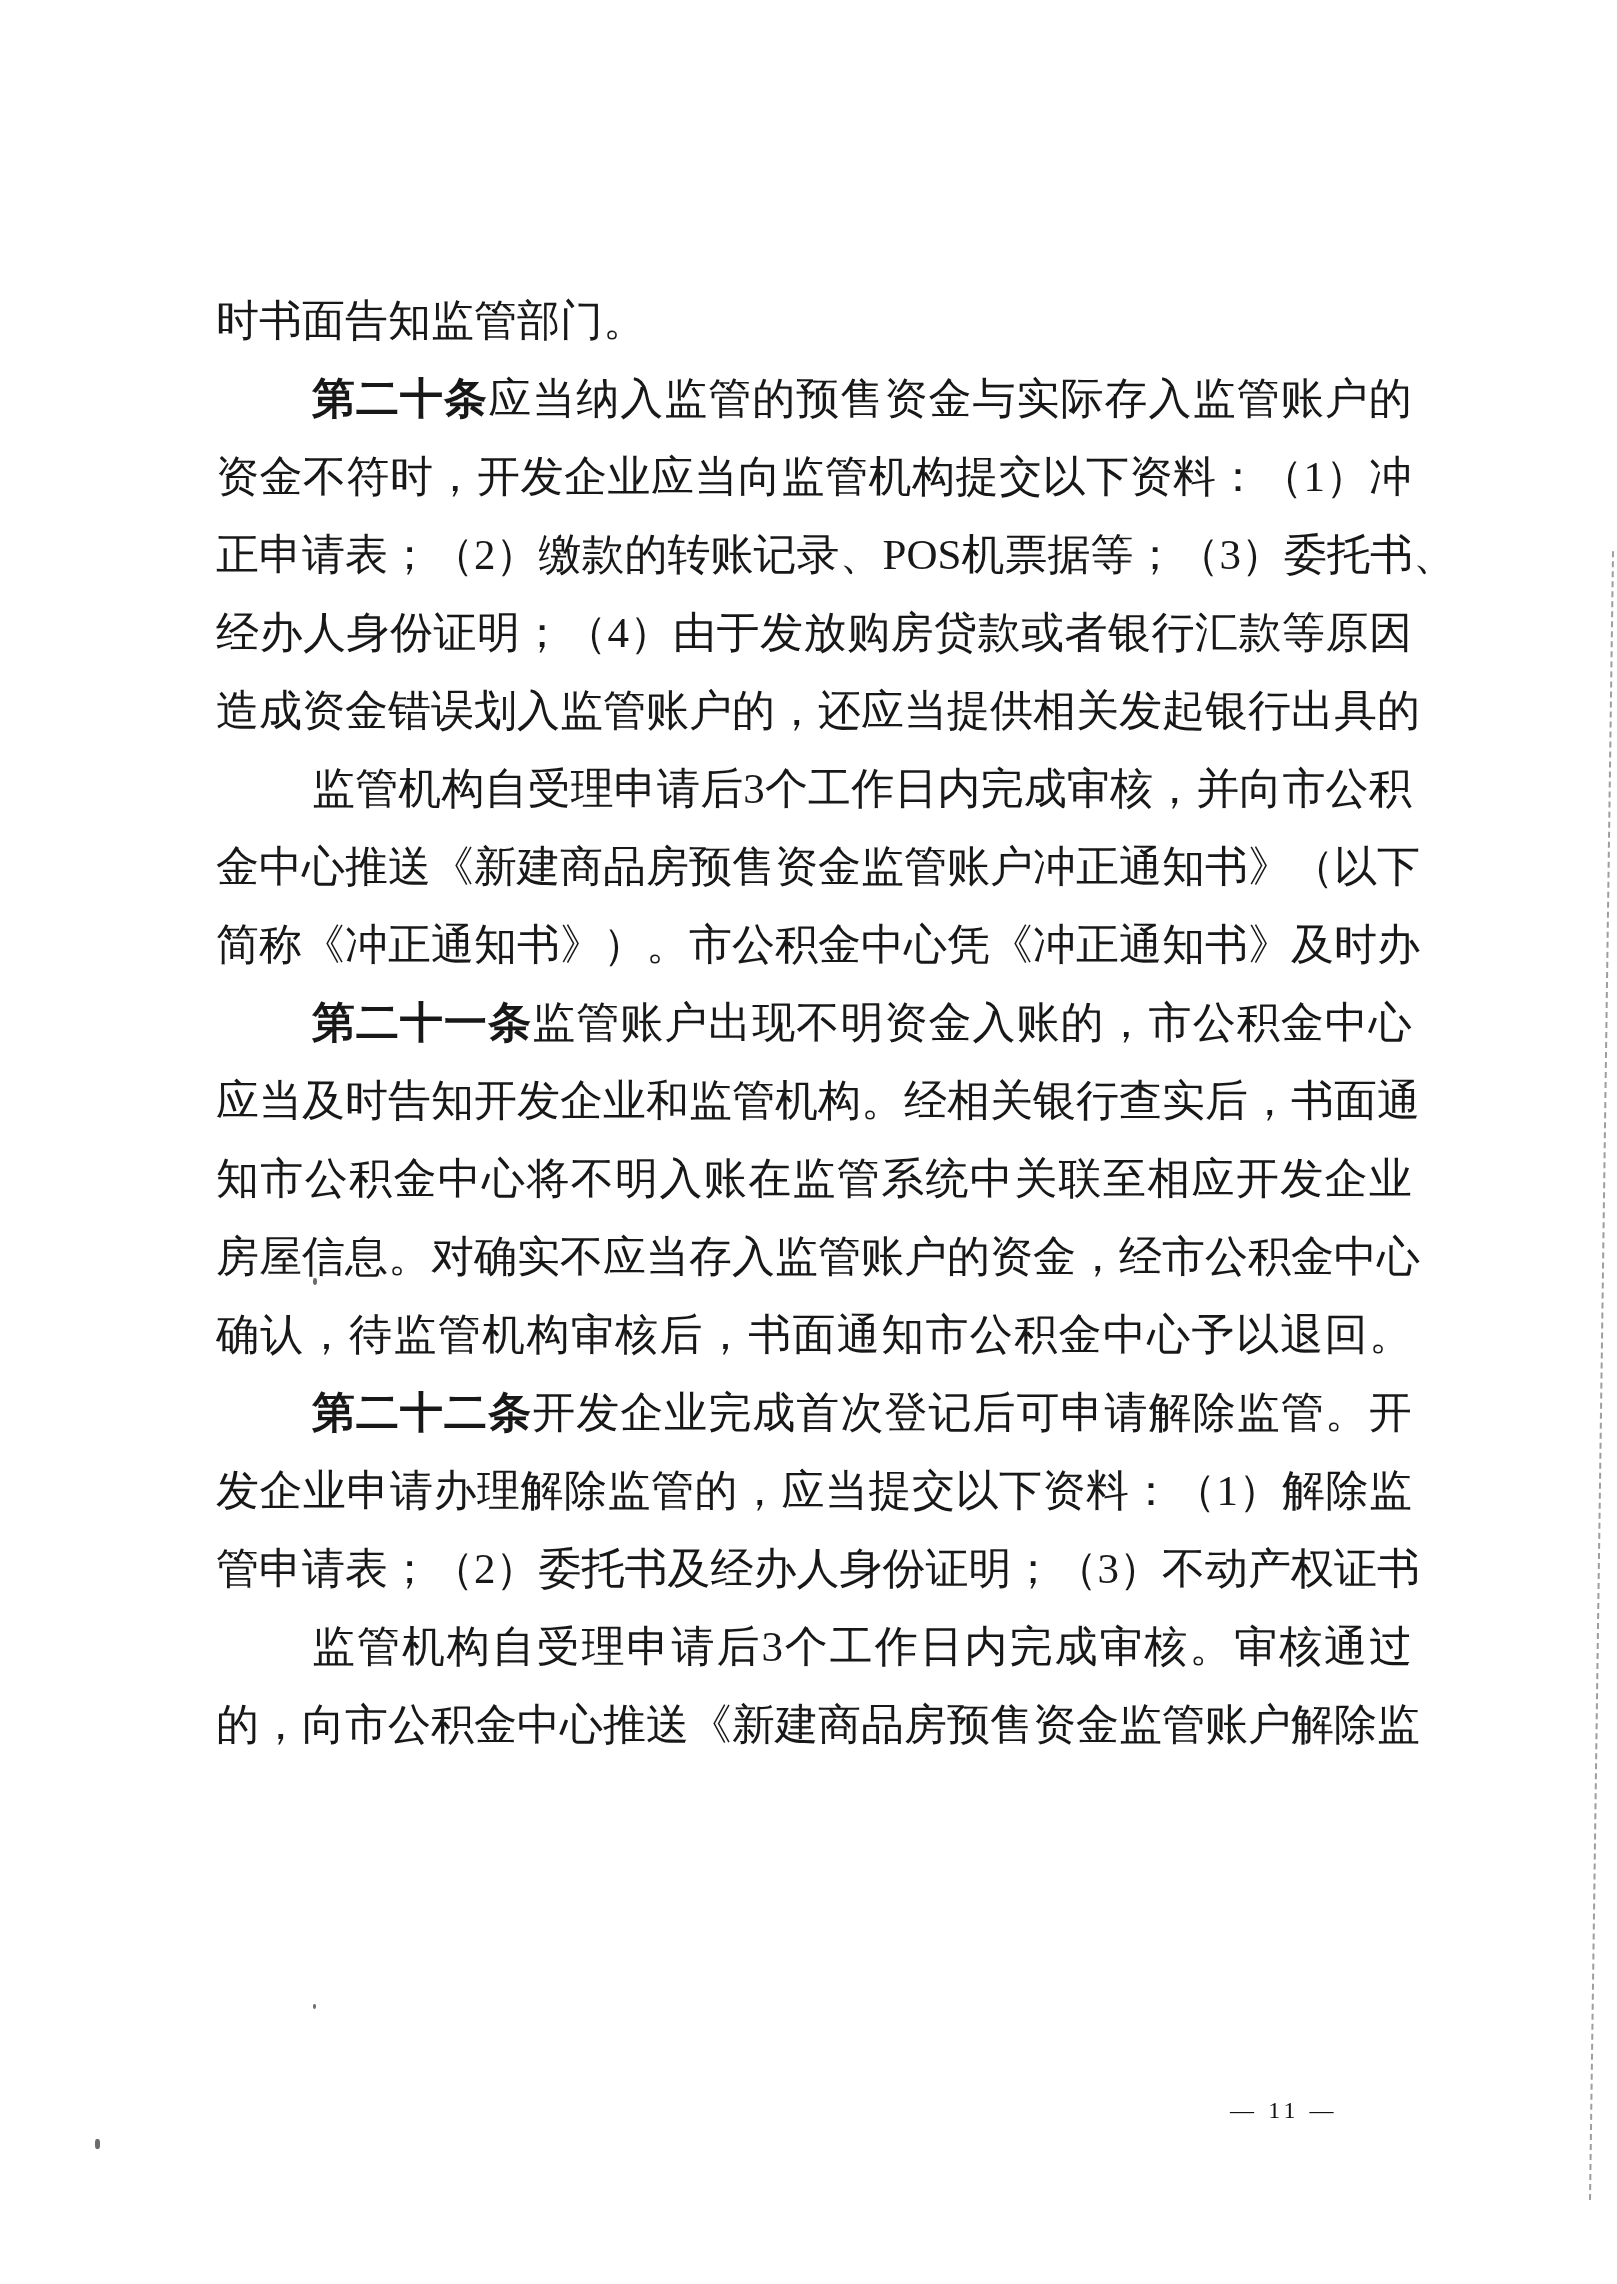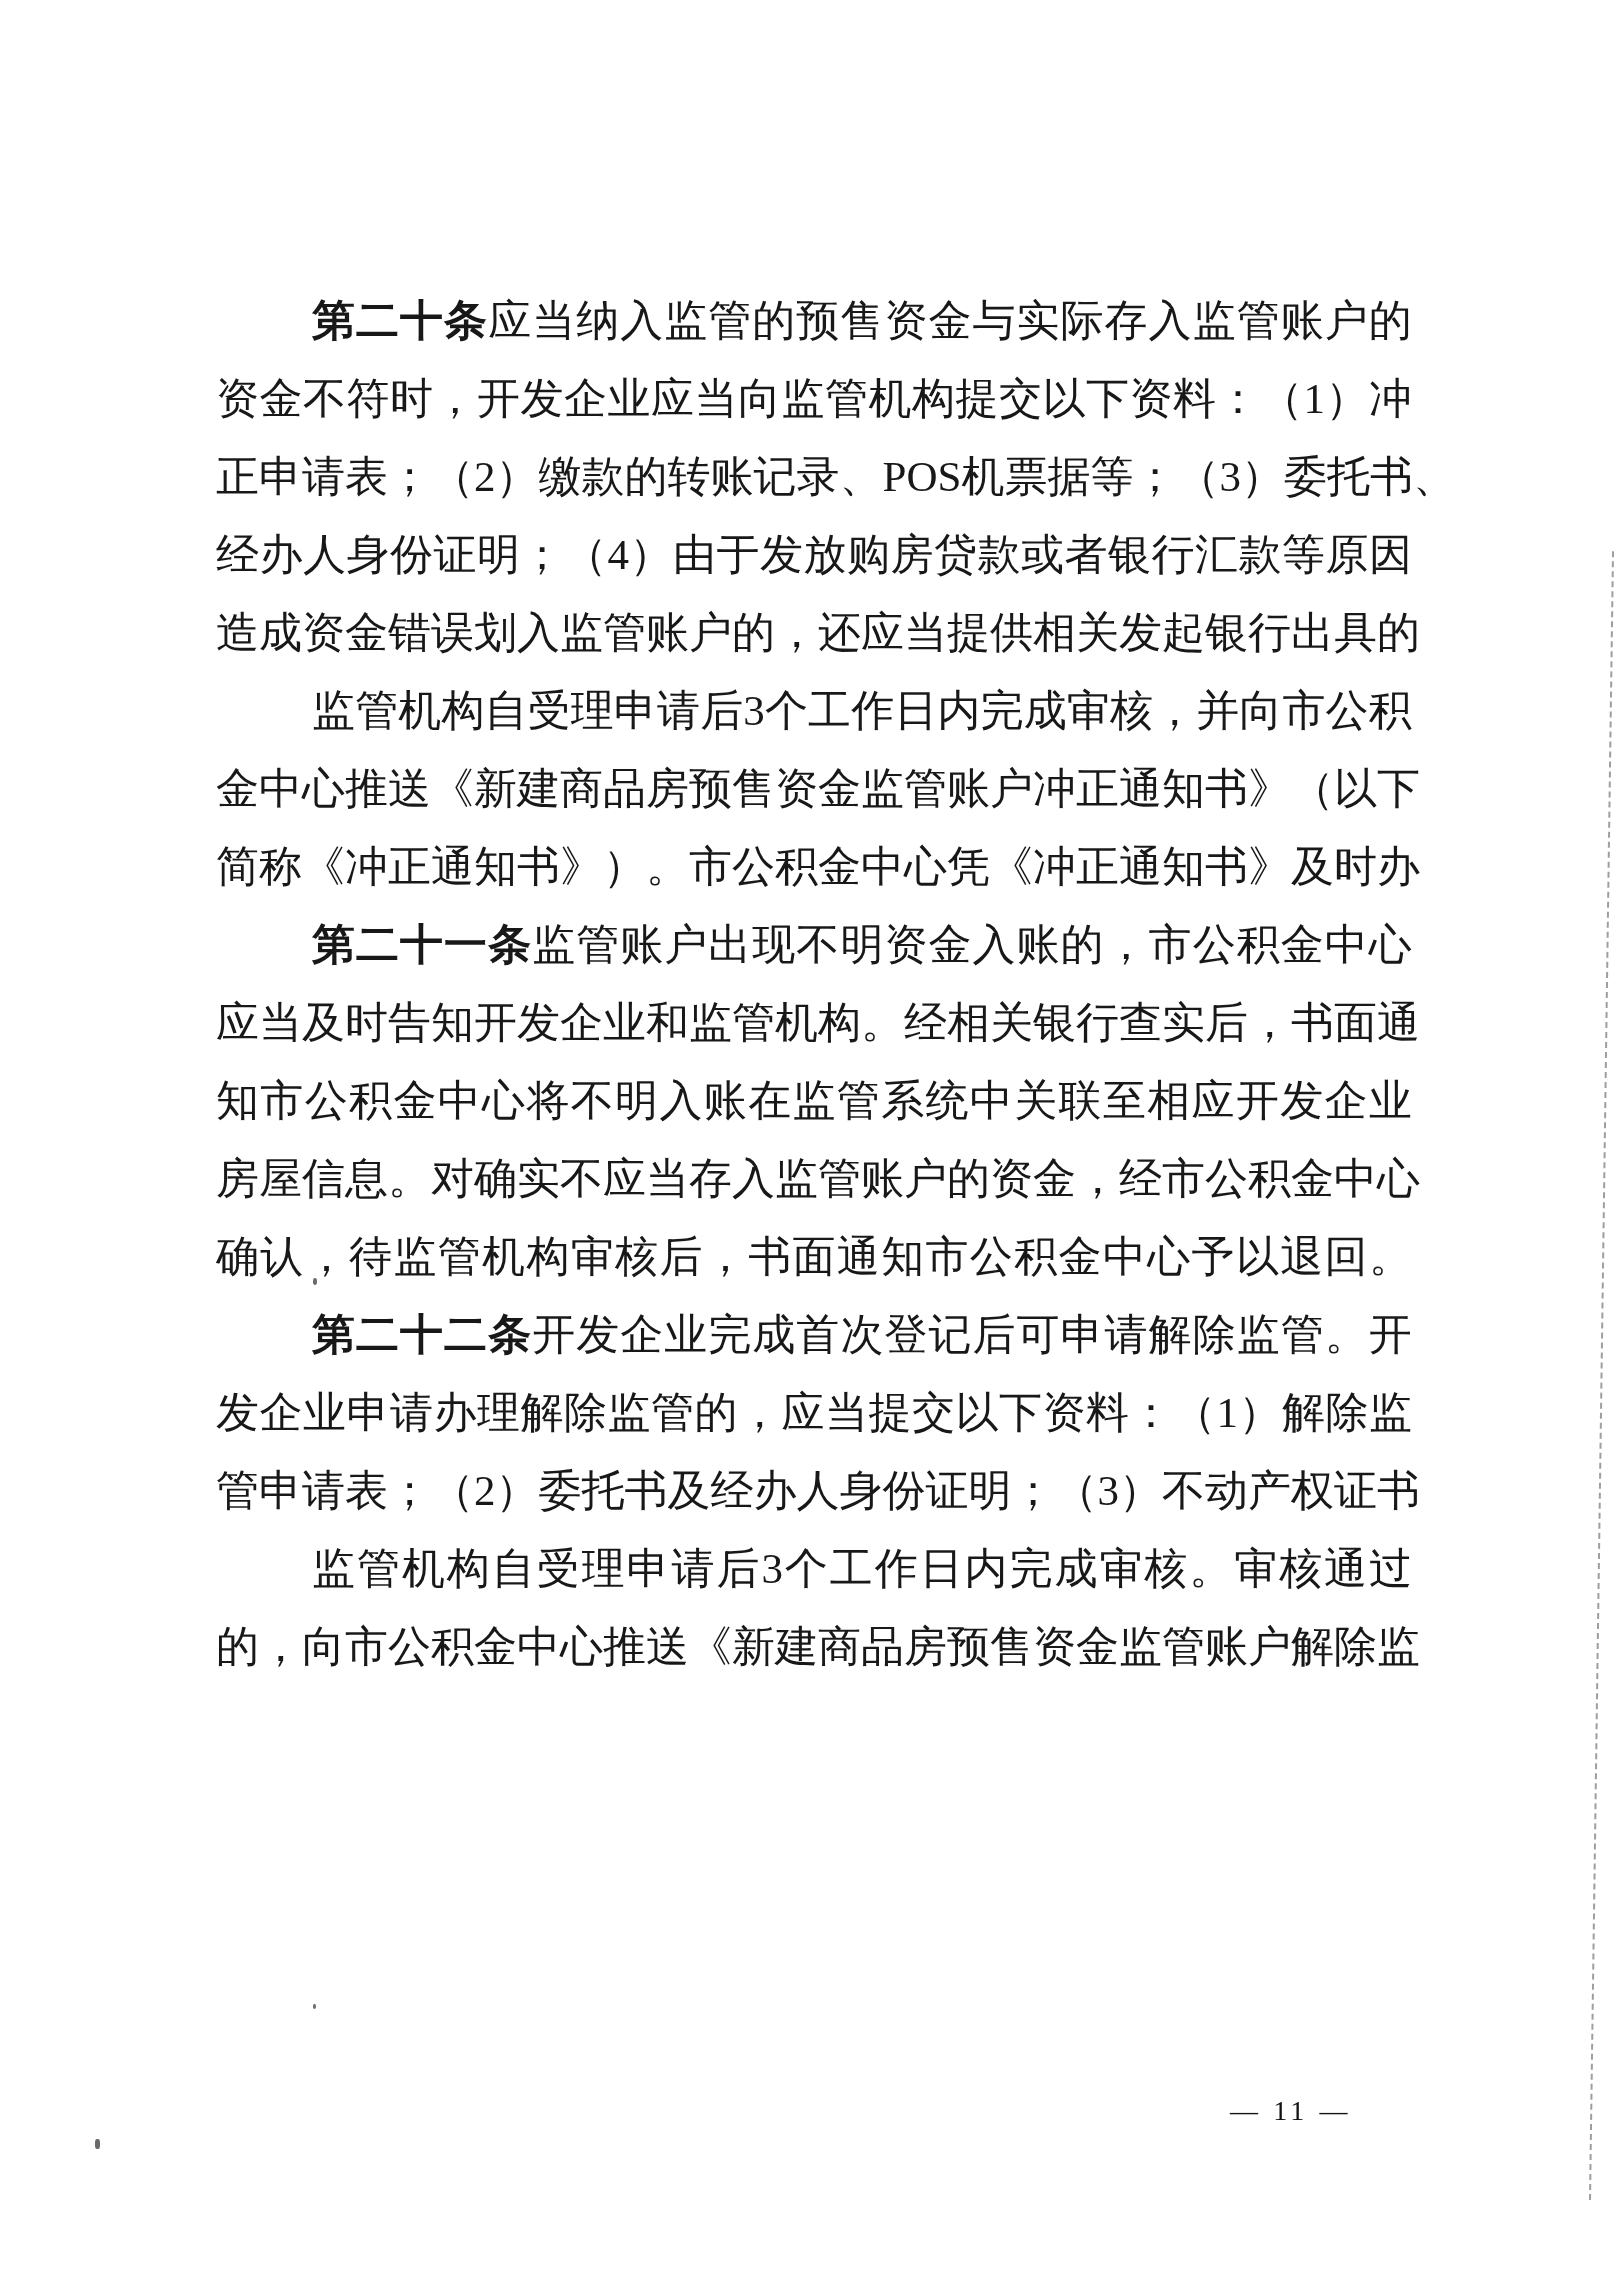--- a/index.html
+++ b/index.html
@@ -59,32 +59,33 @@
       border-radius: 40%;
       opacity: 0.75;
     }
     .speck.s1 { left: 313px;  top: 1278px; width: 4.1px;  height: 6.8px; }
     .speck.s2 { left: 313px;  top: 2004px; width: 3.4px;  height: 5.4px;  }
     .speck.s3 { left: 95px;  top: 2139px; width: 4.7px;  height: 9.5px; }
     .page-number {
       position: absolute;
       left: 1230px;
       top: 2090px;
-      font-size: 28px;
+      font-size: 24px;
       line-height: 41px;
       letter-spacing: 4.1px;
       color: #121212;
       font-family: "Liberation Serif", serif;
     }
   </style>
 </head>
 <body>
 
 <div class="page">
   <div class="document-body">
+      <div class="line"><span>时书面告知监管部门。</span></div>
       <div class="line indented fill">
         <span class="bold">第</span>
         <span class="bold">二</span>
         <span class="bold">十</span>
         <span class="bold">条</span>
         <span>应</span>
         <span>当</span>
         <span>纳</span>
         <span>入</span>
         <span>监</span>

